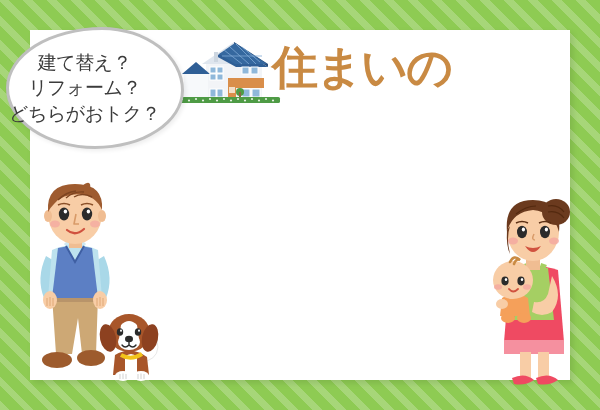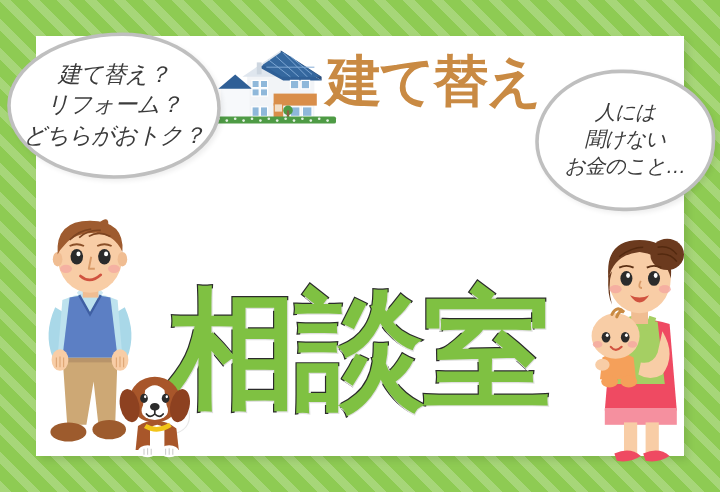--- a/index.html
+++ b/index.html
@@ -32,23 +32,22 @@
   
   .bubble{
     position:absolute;
     background:#ffffff;
     border:3px solid #bfbfbf;
     box-sizing:border-box;
     color:#3b3b3b;
     text-align:center;
     line-height:1.34;
     white-space:pre-line;
-    display:flex;align-items:center;justify-content:center;
+    display:flex;align-items:center;justify-content:flex-start;
     box-shadow:2px 2px 4px rgba(0,0,0,.07);
-    font-style:italic;
   }
   #bubble-left{
     left:6px;top:27px;width:178px;height:122px;
     border-radius:54% 46% 50% 50% / 50% 52% 48% 50%;
     font-size:19px;letter-spacing:-.5px;
   }
   #bubble-left .tail{
     position:absolute;left:118px;top:96px;width:44px;height:44px;
     background:#ffffff;border:3px solid #bfbfbf;border-top-color:transparent;border-left-color:transparent;
     border-radius:0 0 46% 10%;
@@ -176,38 +175,31 @@
         <circle cx="66" cy="65" r="1.1"></circle>
           <circle cx="73" cy="66.5" r="1.1"></circle>
         <circle cx="80" cy="65" r="1.1"></circle>
           <circle cx="87" cy="66.5" r="1.1"></circle>
         <circle cx="94" cy="65" r="1.1"></circle>
           <circle cx="101" cy="66.5" r="1.1"></circle>
       </g>
     </svg>
   </div>
 
-  <div class="kicker">建て替え</div>
-
-
-  <div class="big-green">相談室</div>
+  <div class="kicker">住まいの</div>
+
+
 
   <div class="bubble" id="bubble-left">
     <div class="tail"></div>
     <div class="txt">建て替え？
 リフォーム？
 どちらがおトク？</div>
   </div>
 
-  <div class="bubble" id="bubble-right">
-    <div class="tail"></div>
-    <div class="txt">人には
-聞けない
-お金のこと…</div>
-  </div>
 
   <div class="illus" id="man-illustration">
     <svg width="110" height="205" viewBox="0 0 110 205">
 
       <path d="M30 118 L76 118 L74 176 L60 176 L56 140 L50 176 L34 176 Z" fill="#cda875"></path>
       <rect x="30" y="118" width="46" height="6" fill="#b8946a"></rect>
 
       <ellipse cx="35" cy="182" rx="15" ry="8" fill="#9d5b2d"></ellipse>
       <ellipse cx="69" cy="180" rx="14" ry="8" fill="#9d5b2d"></ellipse>
 

